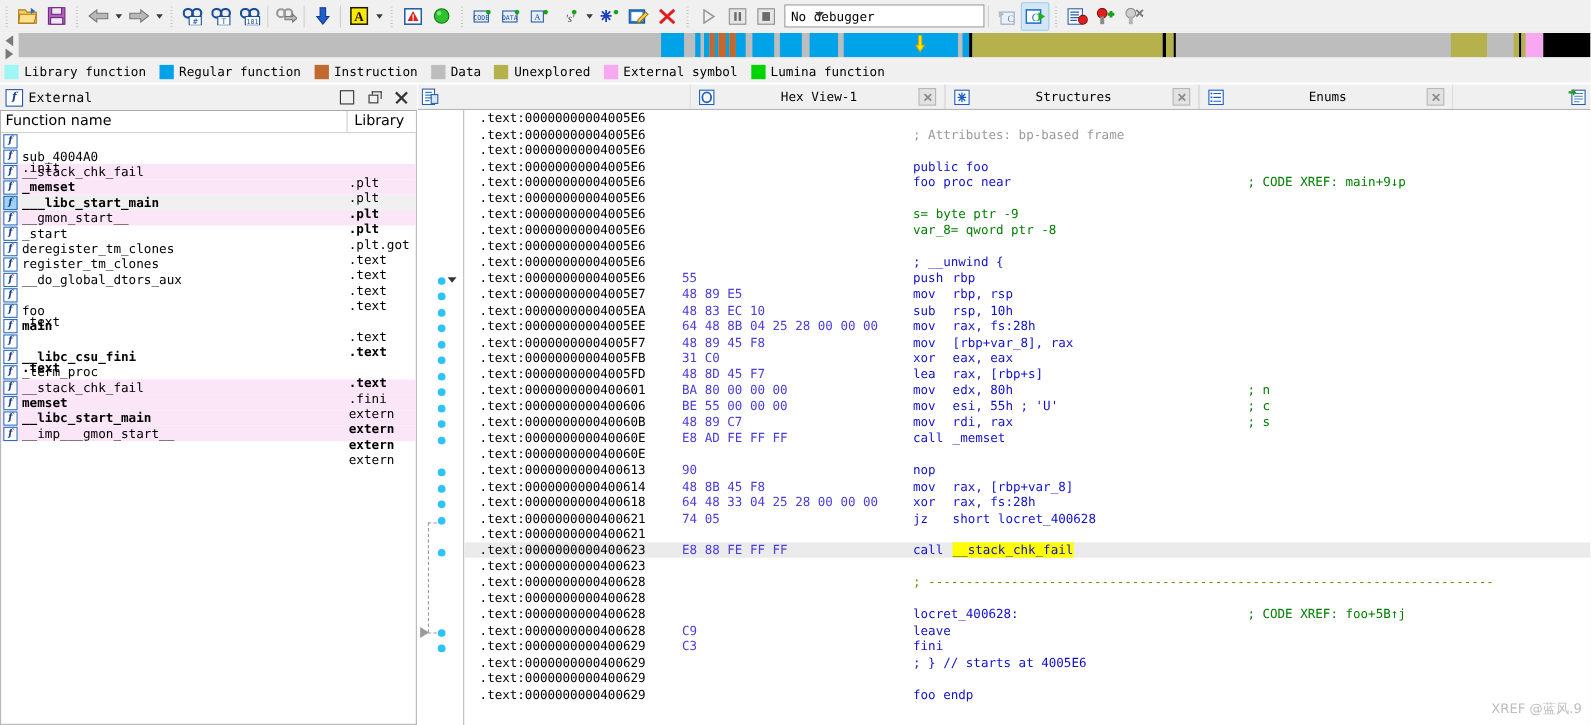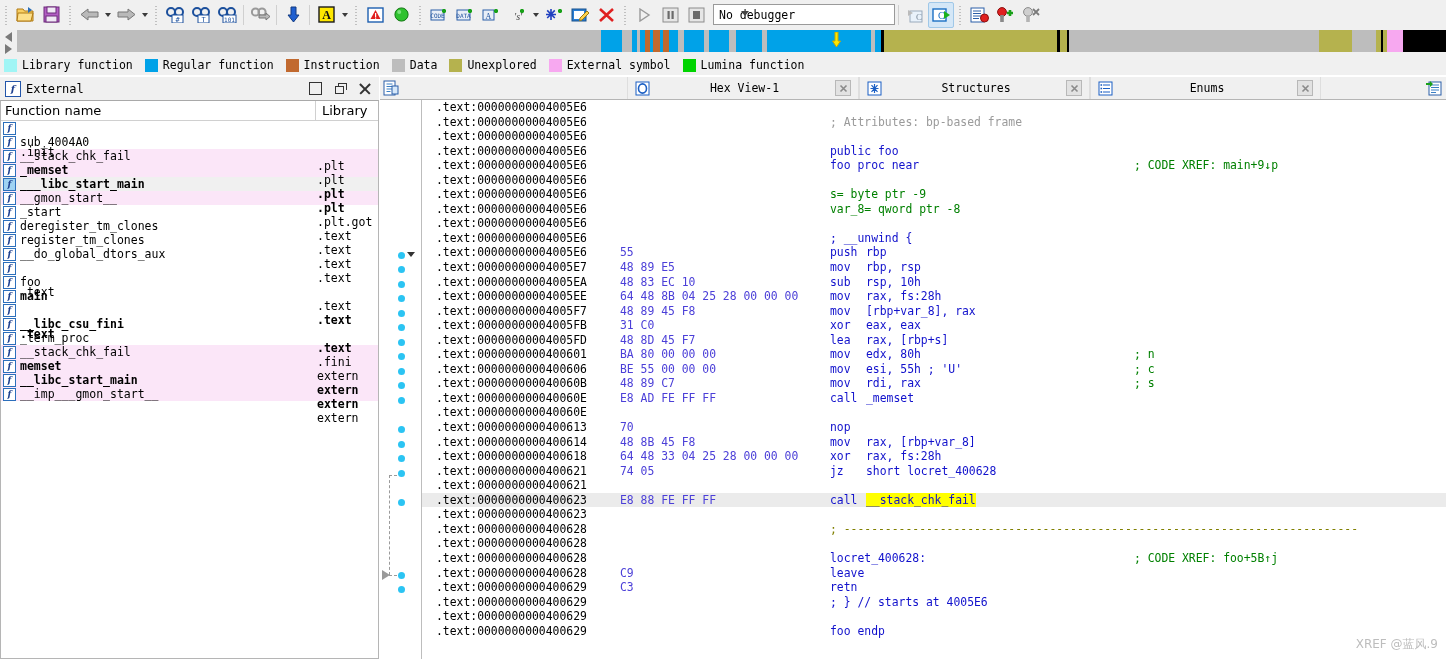--- a/index.html
+++ b/index.html
@@ -684,32 +684,32 @@
           <div class="line"><span class="addr">.text:00000000004005EA</span><span class="bytes">48 83 EC 10</span><span class="mnem">sub</span><span class="ops">rsp, 10h</span></div>
           <div class="line"><span class="addr">.text:00000000004005EE</span><span class="bytes">64 48 8B 04 25 28 00 00 00</span><span class="mnem">mov</span><span class="ops">rax, fs:28h</span></div>
           <div class="line"><span class="addr">.text:00000000004005F7</span><span class="bytes">48 89 45 F8</span><span class="mnem">mov</span><span class="ops">[rbp+var_8], rax</span></div>
           <div class="line"><span class="addr">.text:00000000004005FB</span><span class="bytes">31 C0</span><span class="mnem">xor</span><span class="ops">eax, eax</span></div>
           <div class="line"><span class="addr">.text:00000000004005FD</span><span class="bytes">48 8D 45 F7</span><span class="mnem">lea</span><span class="ops">rax, [rbp+s]</span></div>
           <div class="line"><span class="addr">.text:0000000000400601</span><span class="bytes">BA 80 00 00 00</span><span class="mnem">mov</span><span class="ops">edx, 80h</span><span class="cmt2">; n</span></div>
           <div class="line"><span class="addr">.text:0000000000400606</span><span class="bytes">BE 55 00 00 00</span><span class="mnem">mov</span><span class="ops">esi, 55h ; 'U'</span><span class="cmt2">; c</span></div>
           <div class="line"><span class="addr">.text:000000000040060B</span><span class="bytes">48 89 C7</span><span class="mnem">mov</span><span class="ops">rdi, rax</span><span class="cmt2">; s</span></div>
           <div class="line"><span class="addr">.text:000000000040060E</span><span class="bytes">E8 AD FE FF FF</span><span class="mnem">call</span><span class="ops">_memset</span></div>
           <div class="line"><span class="addr">.text:000000000040060E</span></div>
-          <div class="line"><span class="addr">.text:0000000000400613</span><span class="bytes">70</span><span class="mnem">nop</span></div>
+          <div class="line"><span class="addr">.text:0000000000400613</span><span class="bytes">90</span><span class="mnem">nop</span></div>
           <div class="line"><span class="addr">.text:0000000000400614</span><span class="bytes">48 8B 45 F8</span><span class="mnem">mov</span><span class="ops">rax, [rbp+var_8]</span></div>
           <div class="line"><span class="addr">.text:0000000000400618</span><span class="bytes">64 48 33 04 25 28 00 00 00</span><span class="mnem">xor</span><span class="ops">rax, fs:28h</span></div>
           <div class="line"><span class="addr">.text:0000000000400621</span><span class="bytes">74 05</span><span class="mnem">jz</span><span class="ops">short locret_400628</span></div>
           <div class="line"><span class="addr">.text:0000000000400621</span></div>
           <div class="line hl"><span class="addr">.text:0000000000400623</span><span class="bytes">E8 88 FE FF FF</span><span class="mnem">call</span><span class="ops"><span class="hlname">__stack_chk_fail</span></span></div>
           <div class="line"><span class="addr">.text:0000000000400623</span></div>
           <div class="line"><span class="addr">.text:0000000000400628</span><span class="dash">; ---------------------------------------------------------------------------</span></div>
           <div class="line"><span class="addr">.text:0000000000400628</span></div>
           <div class="line"><span class="addr">.text:0000000000400628</span><span class="mnem">locret_400628:</span><span class="cmt2">; CODE XREF: foo+5B↑j</span></div>
           <div class="line"><span class="addr">.text:0000000000400628</span><span class="bytes">C9</span><span class="mnem">leave</span></div>
-          <div class="line"><span class="addr">.text:0000000000400629</span><span class="bytes">C3</span><span class="mnem">retn</span></div>
+          <div class="line"><span class="addr">.text:0000000000400629</span><span class="bytes">C3</span><span class="mnem">fini</span></div>
           <div class="line"><span class="addr">.text:0000000000400629</span><span class="mnem">; } // starts at 4005E6</span></div>
           <div class="line"><span class="addr">.text:0000000000400629</span></div>
           <div class="line"><span class="addr">.text:0000000000400629</span><span class="mnem">foo endp</span></div>
         </div>
     </div>
   </div>
 
   <div class="watermark">XREF @蓝风.9</div>
 </div>
 

